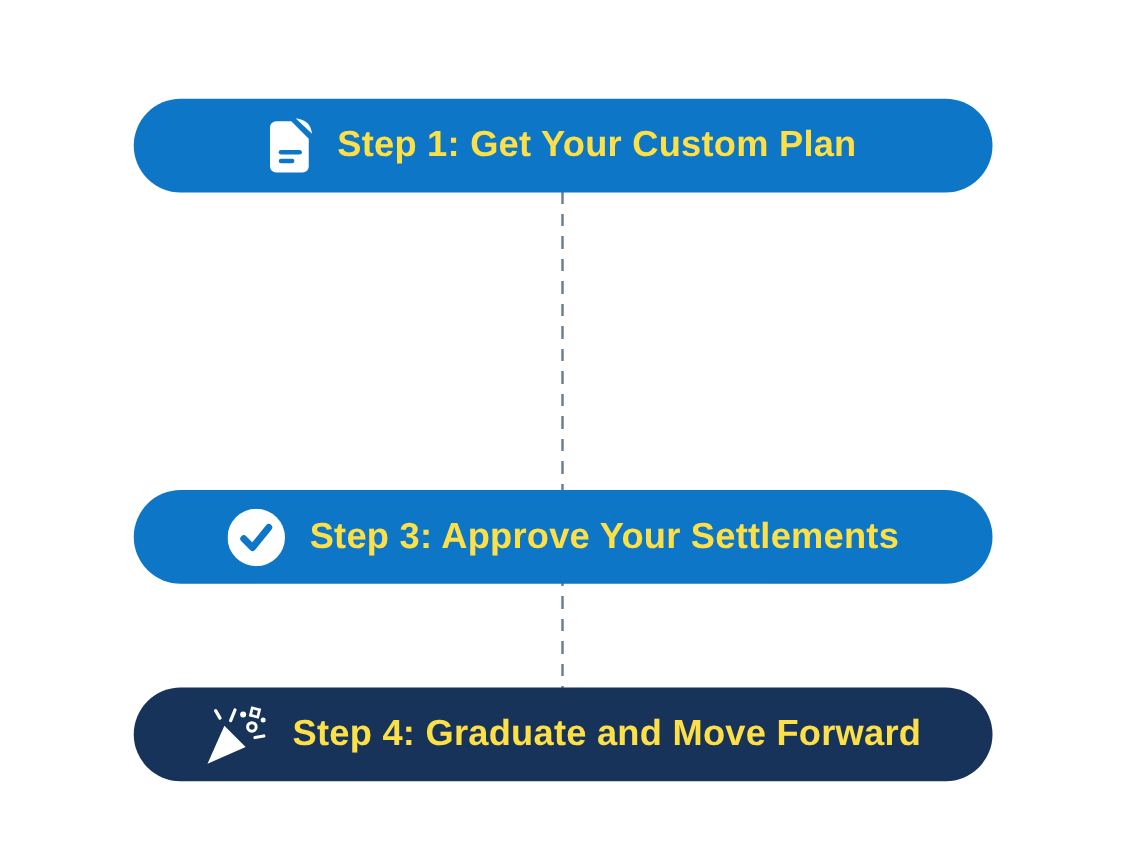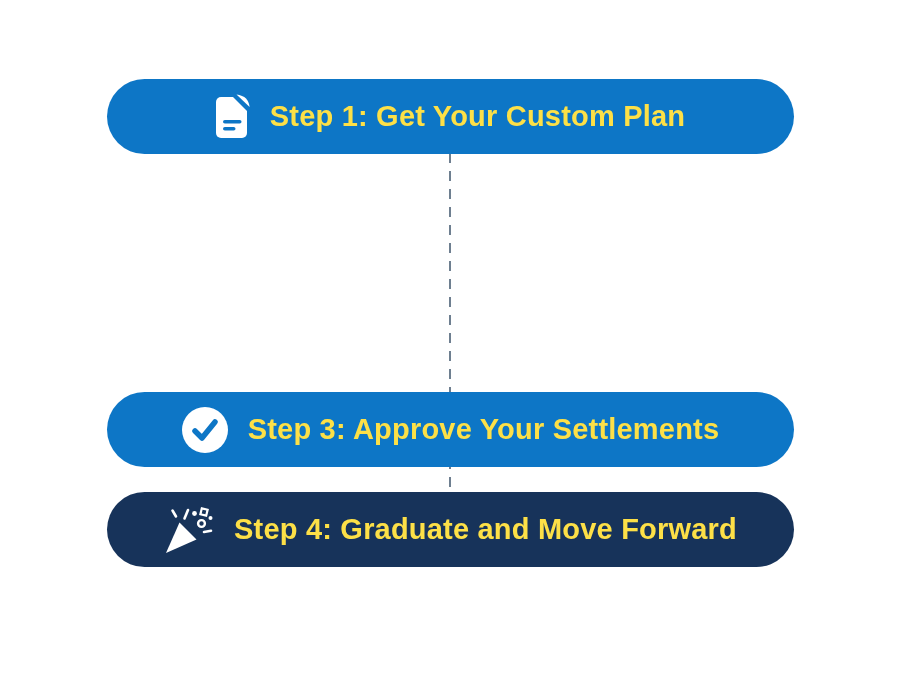--- a/index.html
+++ b/index.html
@@ -36,21 +36,21 @@
     border-radius: 38px;
     display: flex;
     align-items: center;
     justify-content: center;
     gap: 20px;
     z-index: 1;
   }
   .pill-1 { top: 79px; }
   .pill-2 { top: 226px; }
   .pill-3 { top: 372px; margin-top: 20px; }
-  .pill-4 { top: 492px; }
+  .pill-4 { top: 550px; }
   .step-label {
     color: #fde047;
     font-size: 29px;
     font-weight: 700;
     letter-spacing: 0.2px;
     white-space: nowrap;
   }
   .step-icon {
     flex: 0 0 auto;
     display: block;

